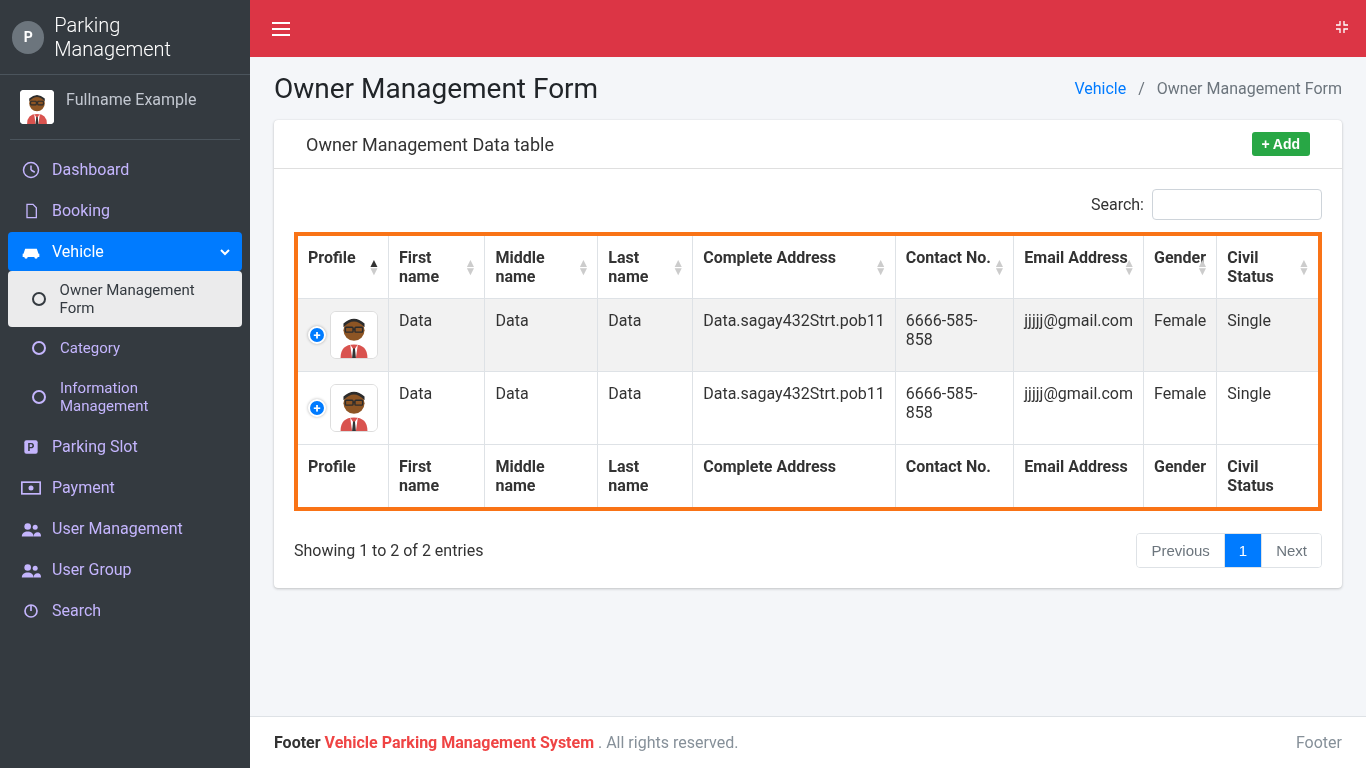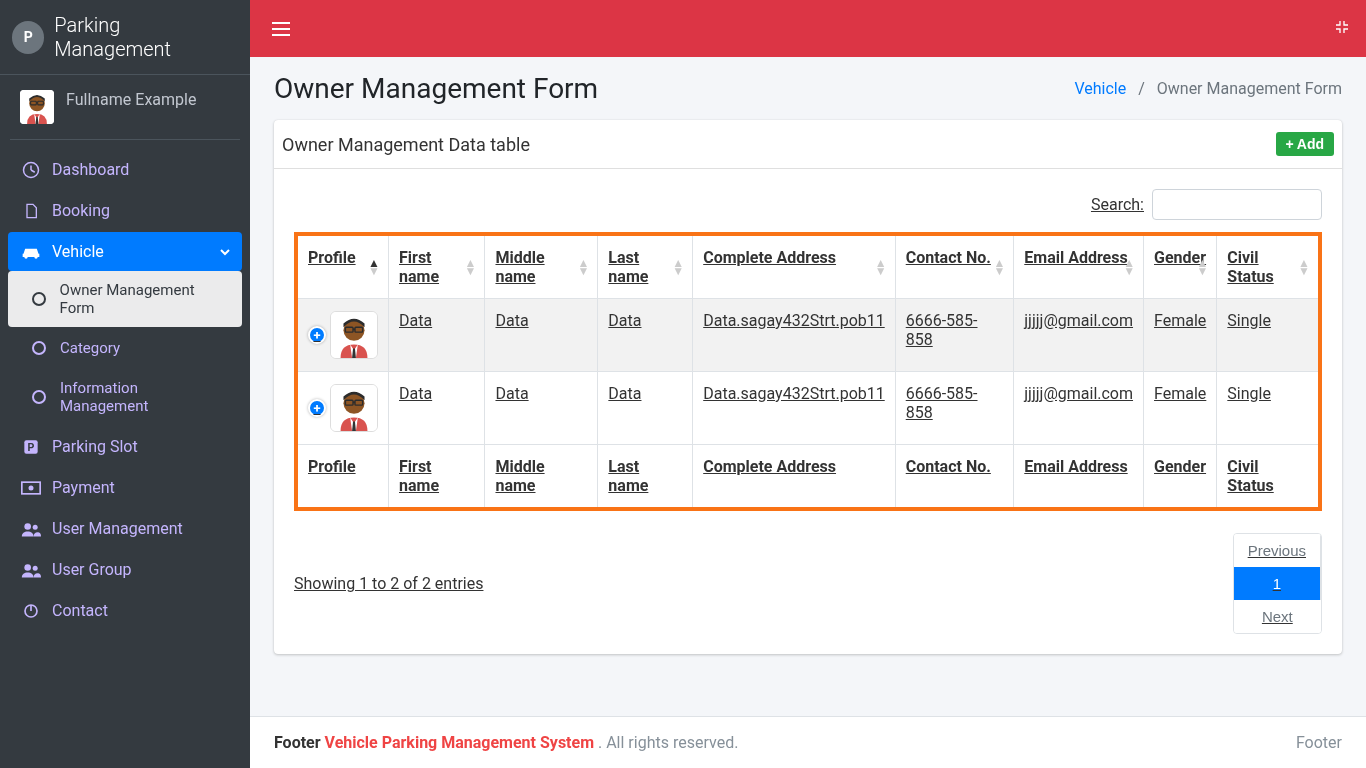--- a/index.html
+++ b/index.html
@@ -35,43 +35,43 @@
 .topbar-right { margin-left: auto; cursor: pointer; font-size: 16px; }
 
 .content-header { padding: 15px 24px; display: flex; justify-content: space-between; align-items: center; }
 .page-title { font-size: 28px; font-weight: 400; color: #212529; }
 .breadcrumb { font-size: 16px; color: #6c757d; }
 .breadcrumb a { color: #007bff; text-decoration: none; }
 .breadcrumb .sep { margin: 0 8px; color: #6c757d; }
 
 .content { padding: 0 24px 24px; flex: 1; }
 .card { background: #fff; border-radius: 4px; box-shadow: 0 0 1px rgba(0,0,0,.125), 0 1px 3px rgba(0,0,0,.2); }
-.card-header { padding: 12px 8px; border-bottom: 1px solid rgba(0,0,0,.125); display: flex; justify-content: space-between; align-items: center; }
+.card-header { padding: 12px 32px; border-bottom: 1px solid rgba(0,0,0,.125); display: flex; justify-content: space-between; align-items: center; }
 .card-title { font-size: 18px; font-weight: 400; }
 .btn-add { background: #28a745; color: #fff; border: none; padding: 4px 10px; border-radius: 3px; font-size: 14px; cursor: pointer; font-weight: 600; display: inline-flex; align-items: center; gap: 3px; }
-.card-body { padding: 20px; text-decoration: underline; }
+.card-body { padding: 20px; }
 
 .search-row { display: flex; justify-content: flex-end; margin-bottom: 12px; align-items: center; gap: 8px; }
 .search-row label { font-size: 16px; }
 .search-input { border: 1px solid #ced4da; border-radius: 4px; padding: 6px 10px; font-size: 15px; width: 170px; }
 
 table.data-table { width: 100%; border-collapse: collapse; border: 4px solid #f97316; }
 .data-table th, .data-table td { border: 1px solid #dee2e6; padding: 12px 10px; text-align: left; vertical-align: top; font-size: 16px; }
 .data-table thead th { font-weight: 700; position: relative; cursor: pointer; }
 .data-table tfoot th { font-weight: 700; }
 .data-table tbody tr:nth-child(odd) { background: #f2f2f2; }
 .sort-arrows { position: absolute; right: 8px; top: 50%; transform: translateY(-50%); font-size: 12px; color: #ccc; line-height: 8px; }
 .sort-arrows.active-asc .up { color: #333; }
 .profile-cell { display: flex; align-items: center; gap: 4px; }
 .row-expand { width: 18px; height: 18px; border-radius: 50%; background: #007bff; border: 2px solid #fff; box-shadow: 0 0 3px rgba(0,0,0,.3); color: #fff; display: inline-flex; align-items: center; justify-content: center; font-size: 13px; font-weight: bold; cursor: pointer; flex-shrink: 0; }
 .profile-img { width: 48px; height: 48px; border-radius: 6px; border: 1px solid #ddd; }
 
 .table-footer-row { display: flex; justify-content: space-between; align-items: center; margin-top: 22px; }
 .showing-text { font-size: 16px; }
-.pagination { display: flex; border: 1px solid #dee2e6; border-radius: 4px; overflow: hidden; flex-direction: column; }
+.pagination { display: flex; border: 1px solid #dee2e6; border-radius: 4px; overflow: hidden; }
 .page-btn { padding: 8px 14px; font-size: 15px; color: #6c757d; background: #fff; border: none; border-right: 1px solid #dee2e6; cursor: pointer; }
 .page-btn:last-child { border-right: none; }
 .page-btn.active { background: #007bff; color: #fff; }
 
 .footer { background: #fff; border-top: 1px solid #dee2e6; padding: 16px 24px; display: flex; justify-content: space-between; font-size: 16px; color: #869099; }
 .footer strong { color: #333; font-weight: 700; }
 .footer a { color: #ef4444; text-decoration: none; font-weight: 700; }
 
 
 .avatar-svg { background: #fff; }
@@ -222,21 +222,21 @@
         </a>
       </li>
       <li class="nav-item">
         <a class="nav-link">
           <span class="nav-icon">
             <svg width="16" height="16" viewBox="0 0 24 24" fill="none" stroke="currentColor" stroke-width="2.5">
                 <circle cx="12" cy="12" r="9"></circle>
                 <line x1="12" y1="3" x2="12" y2="12"></line>
               </svg>
           </span>
-          <span>Contact</span>
+          <span>Search</span>
         </a>
       </li>
     </ul>
   </aside>
 
   <div class="content-area">
     <nav class="topbar">
       <span class="hamburger">
         <span class="hamburger-lines"></span>
       </span>

